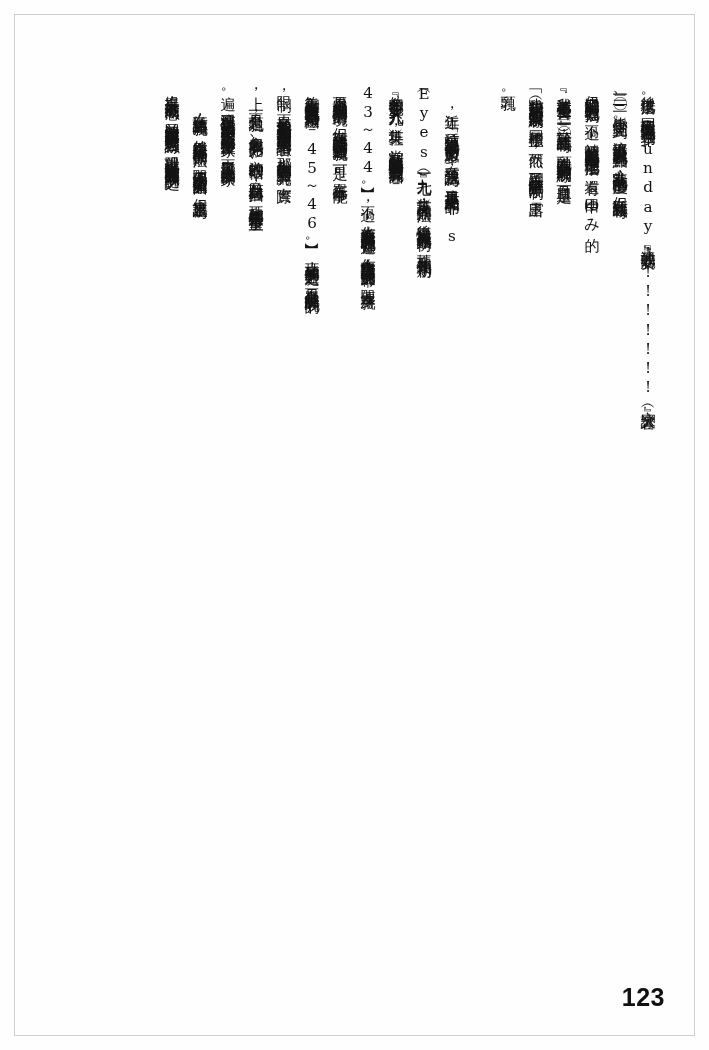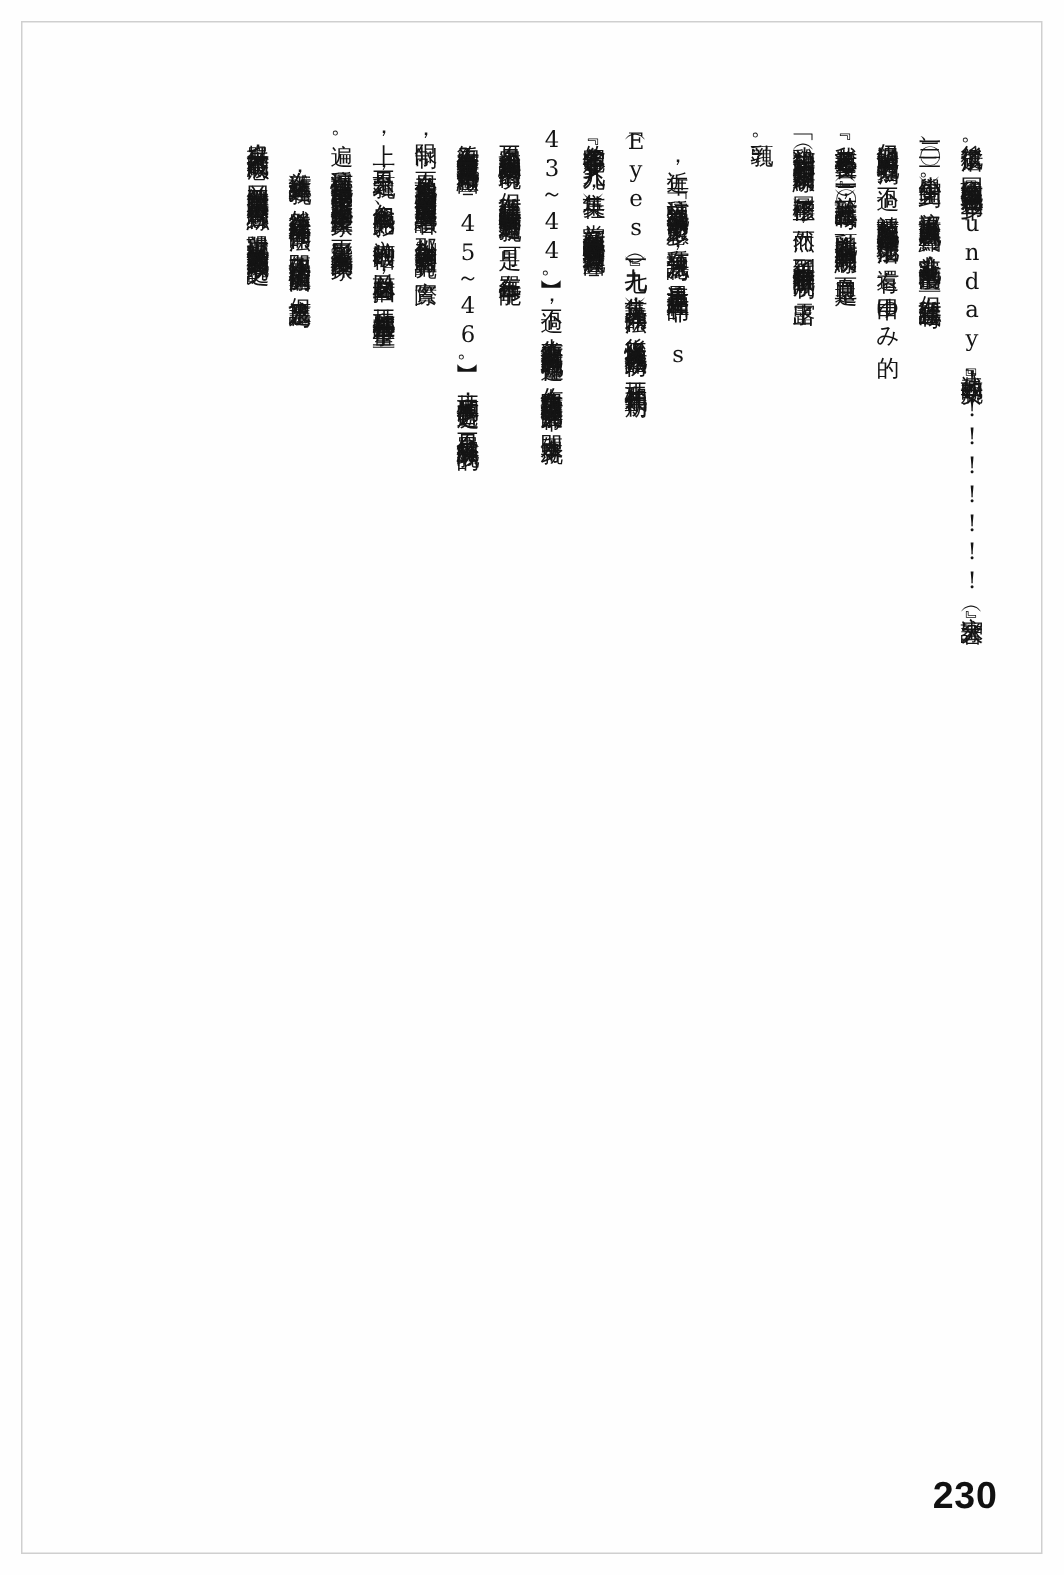--- a/index.html
+++ b/index.html
@@ -89,14 +89,14 @@
       <div class="vline">的名作『電影少女』（一九八九、集英社），當初在雜誌連載時並沒有特別遮掉乳沫【圖7－</div>
       <div class="vline">43～44】。不過，本作並沒有把所有的乳頭都遮住。作中女角擔任裸體模特兒的那幕，即便本身就</div>
       <div class="vline">是不容易讓人感覺到猥褻的情境，但在雜誌上連載時就沒有特別遮掩乳頭。可是，在單行本中能</div>
       <div class="vline">夠看出作者有特地把乳頭畫得更精緻【圖7－45～46】。桂正和的厲害之處，不只是單純解除乳頭的</div>
       <div class="vline">限制，更在於他希望把美麗的事物用更美麗的姿態呈現給讀者，那份創作者的堅持和講究。實際</div>
       <div class="vline">上，不只是乳頭，包含衣服的光影、內褲的皺褶、以及封面插圖，桂正和都在單行本中重畫了一</div>
       <div class="vline">遍。這種對色情描寫的「美學」不只影響了後來的少年漫畫作家，更影響了成人漫畫的作家。</div>
       <div class="vline indent">在雜誌上遮掩乳頭，然後在單行本補回去的作法，即便仍不清楚確切的原因，但應該是為了</div>
       <div class="vline">提升單行本的高級感，並回饋出錢購買單行本的忠實粉絲。就跟現深夜黨動畫的殺必死鏡頭的謎之</div>
     </div>
-  <div id="page-number">230</div>
+  <div id="page-number">123</div>
 </div>
 
 </body></html>

